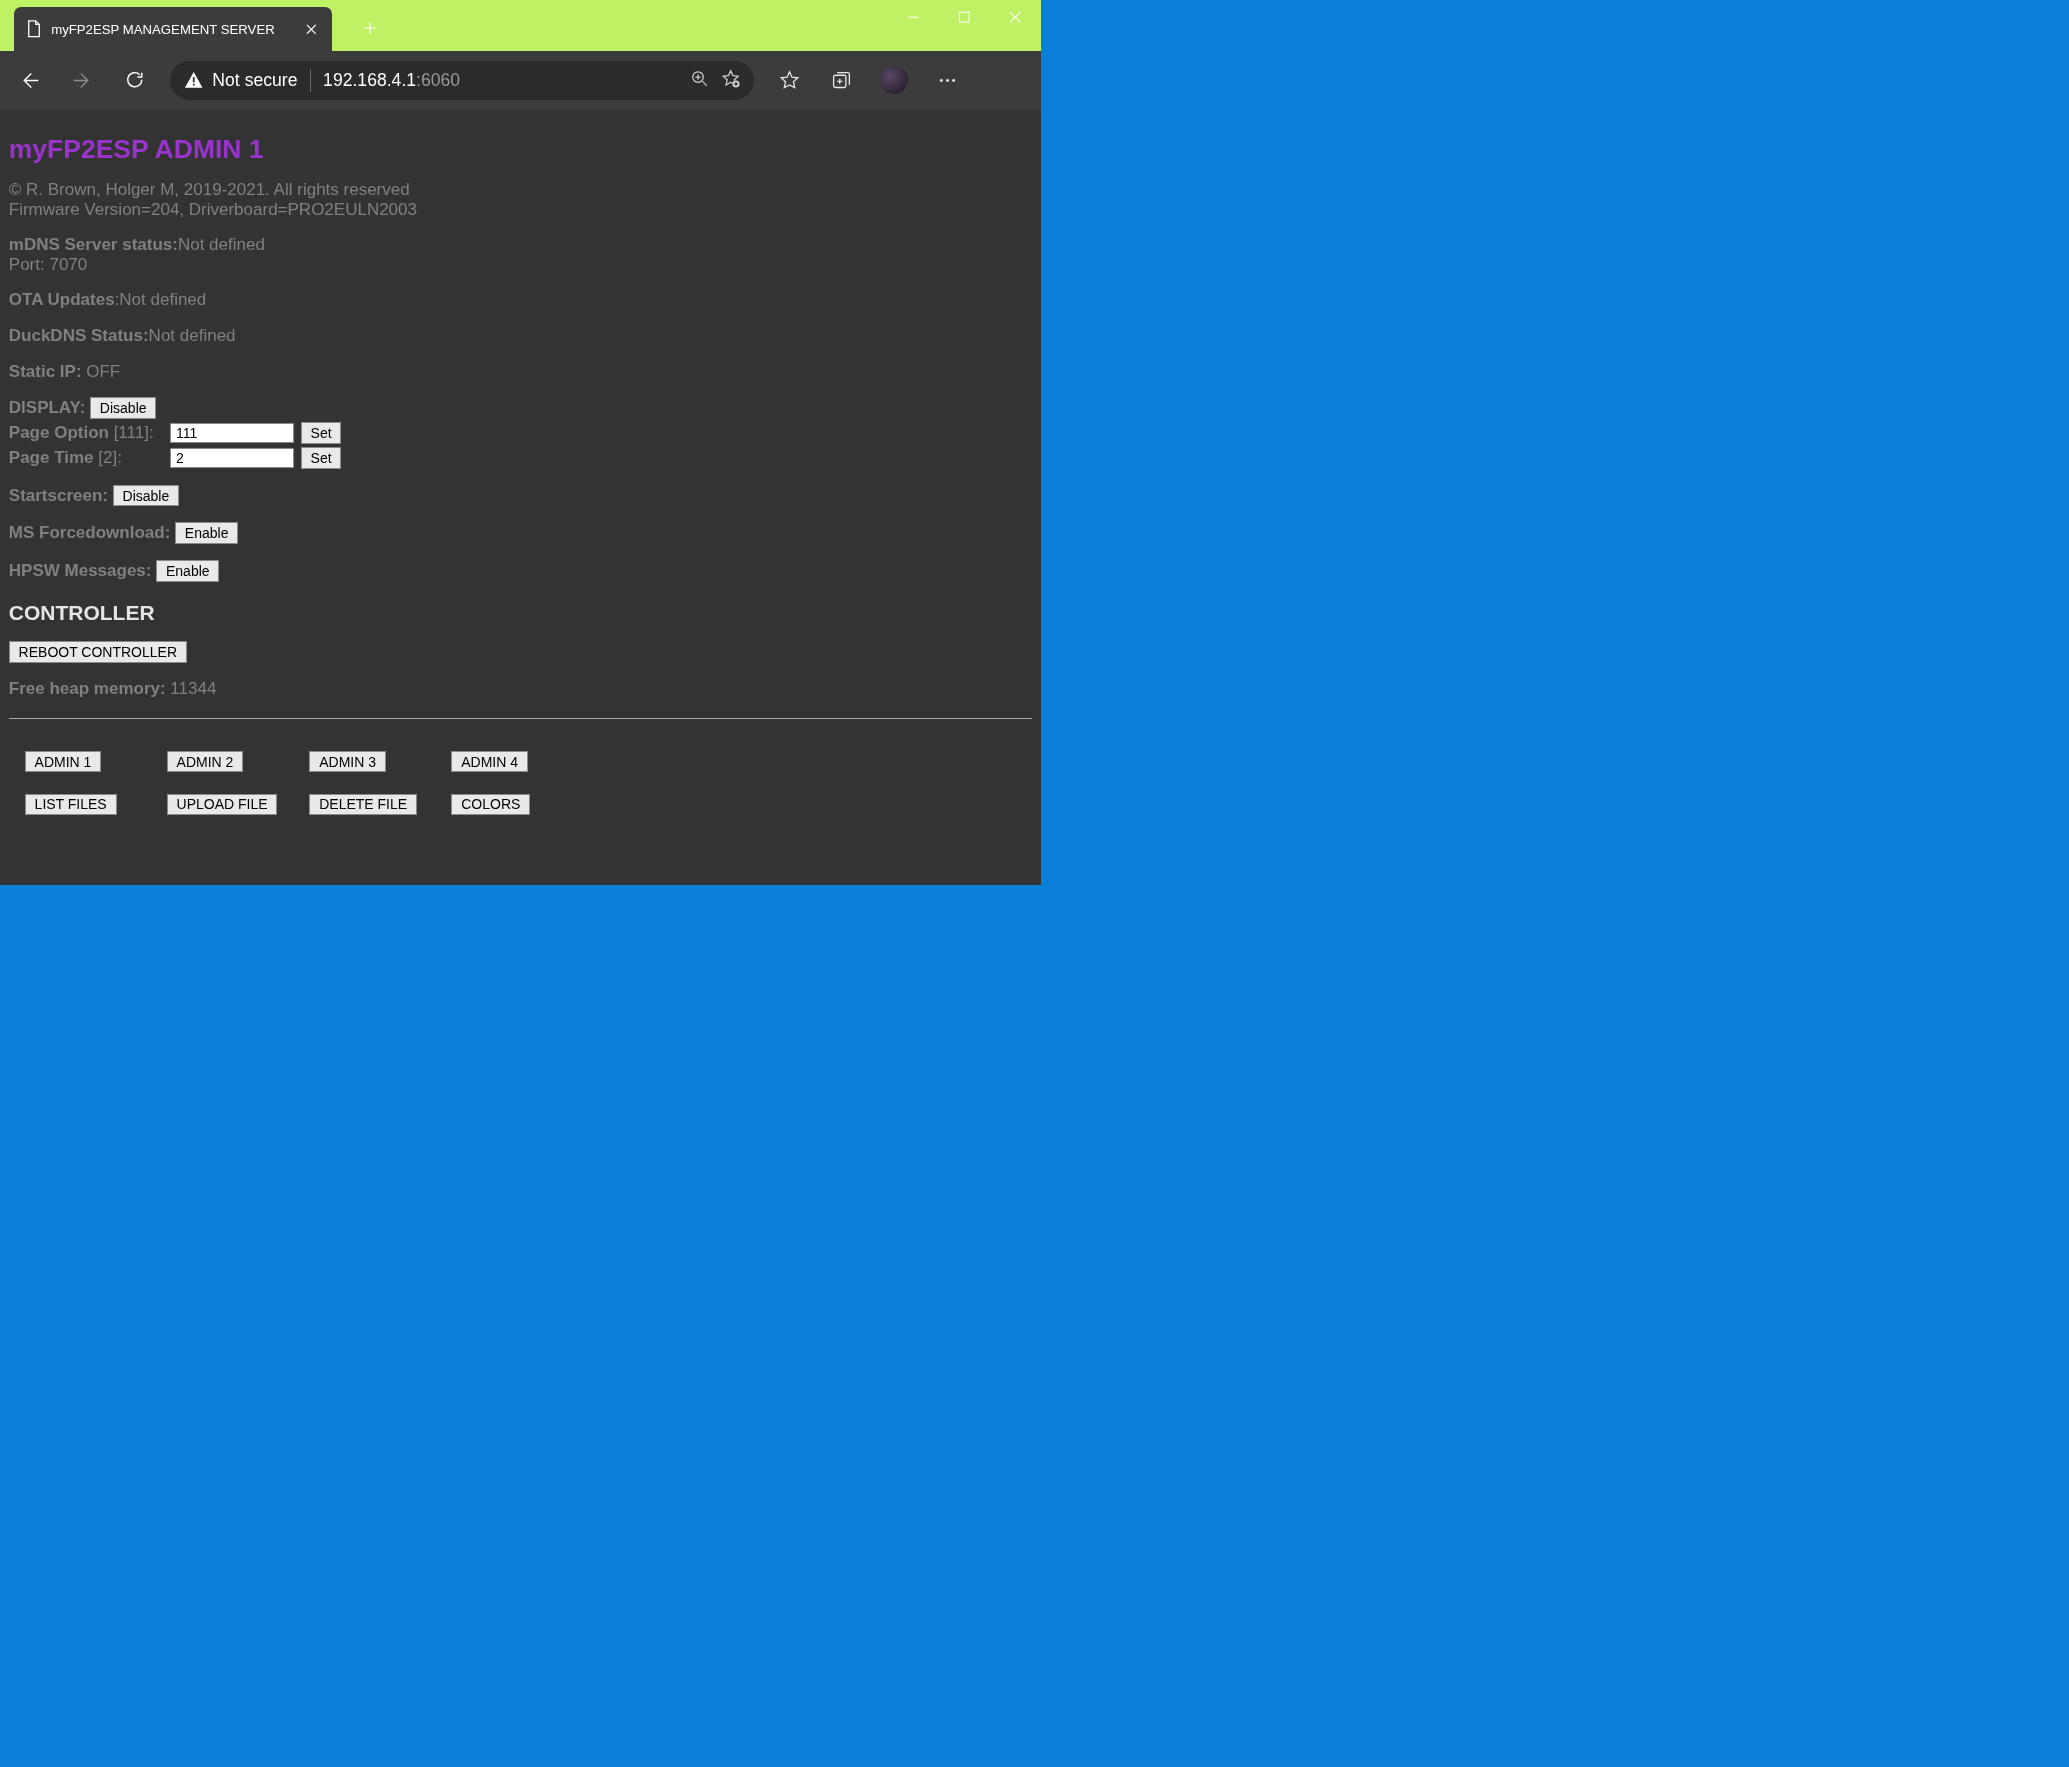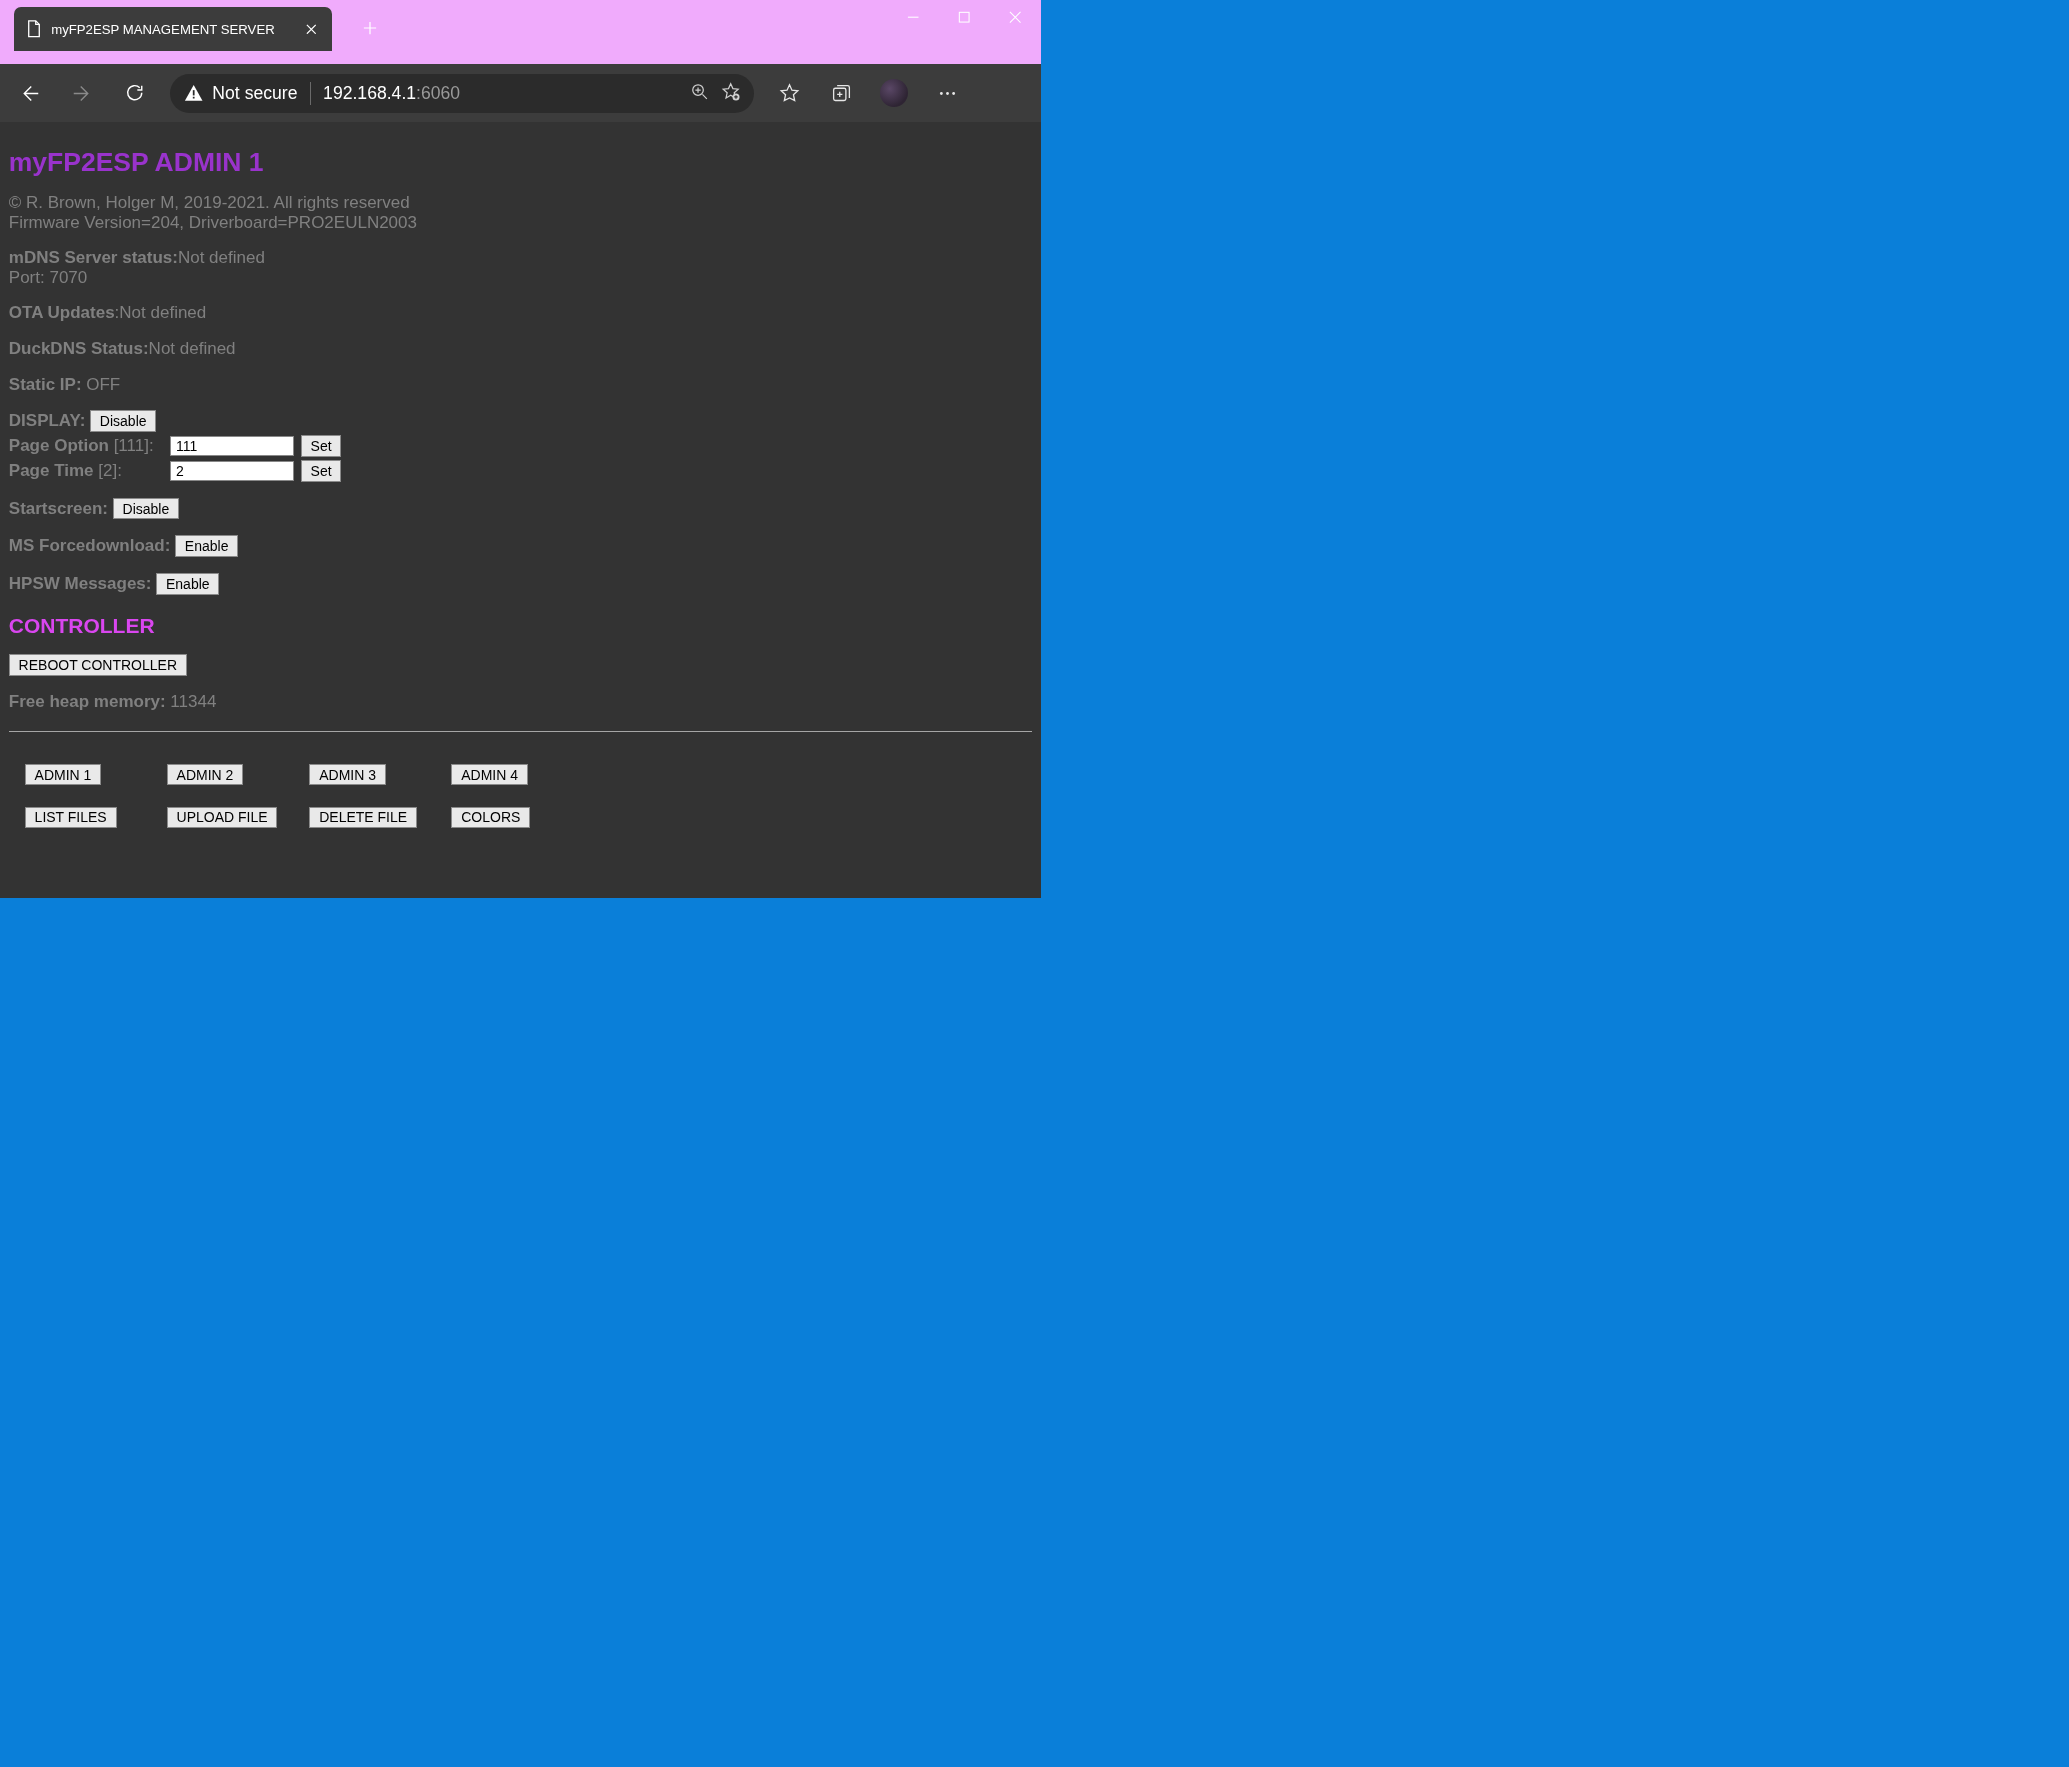--- a/index.html
+++ b/index.html
@@ -3,22 +3,22 @@
   <meta charset="utf-8">
   <style>
     * { margin: 0; padding: 0; box-sizing: border-box; }
     body {
       font-family: "Segoe UI", Arial, sans-serif;
       background: #0a7fd9;
       width: 1041px;
       overflow: hidden;
     }
     .titlebar {
-      height: 64px;
-      background: #f0abfc;
+      height: 51px;
+      background: #bef264;
       display: flex;
       align-items: flex-start;
       position: relative;
       gap: 12px;
     }
     .tab {
       margin-left: 14px;
       margin-top: 7px;
       background: #3c3c3c;
       height: 44px;
@@ -125,21 +125,21 @@
     input[type="text"]{
       width:124px;height:20px;background:#fff;border:0.9px solid #888;
       font-size:14px;padding:0.9px 5.3px;color:#000;
     }
     button.stdbtn, input[type="button"]{
       background:#e9e9e9;color:#000;border:0.9px solid #8a8a8a;
       font-size:14px;padding:1.8px 8.8px;font-family:Arial;
       cursor:pointer;
     }
     h2.section{
-      color:#d946ef;
+      color:#e5e5e5;
       font-size:21px;
       font-weight:bold;
       margin-top:19.4px;
     }
     hr.divider{
       border:none;border-top:1.8px solid #a6a6a6;
       margin:19.4px 0 16px 0;
     }
     .navtable{border-collapse:separate;border-spacing:0;}
     .navtable td{padding:16px;border-radius:8px;}

